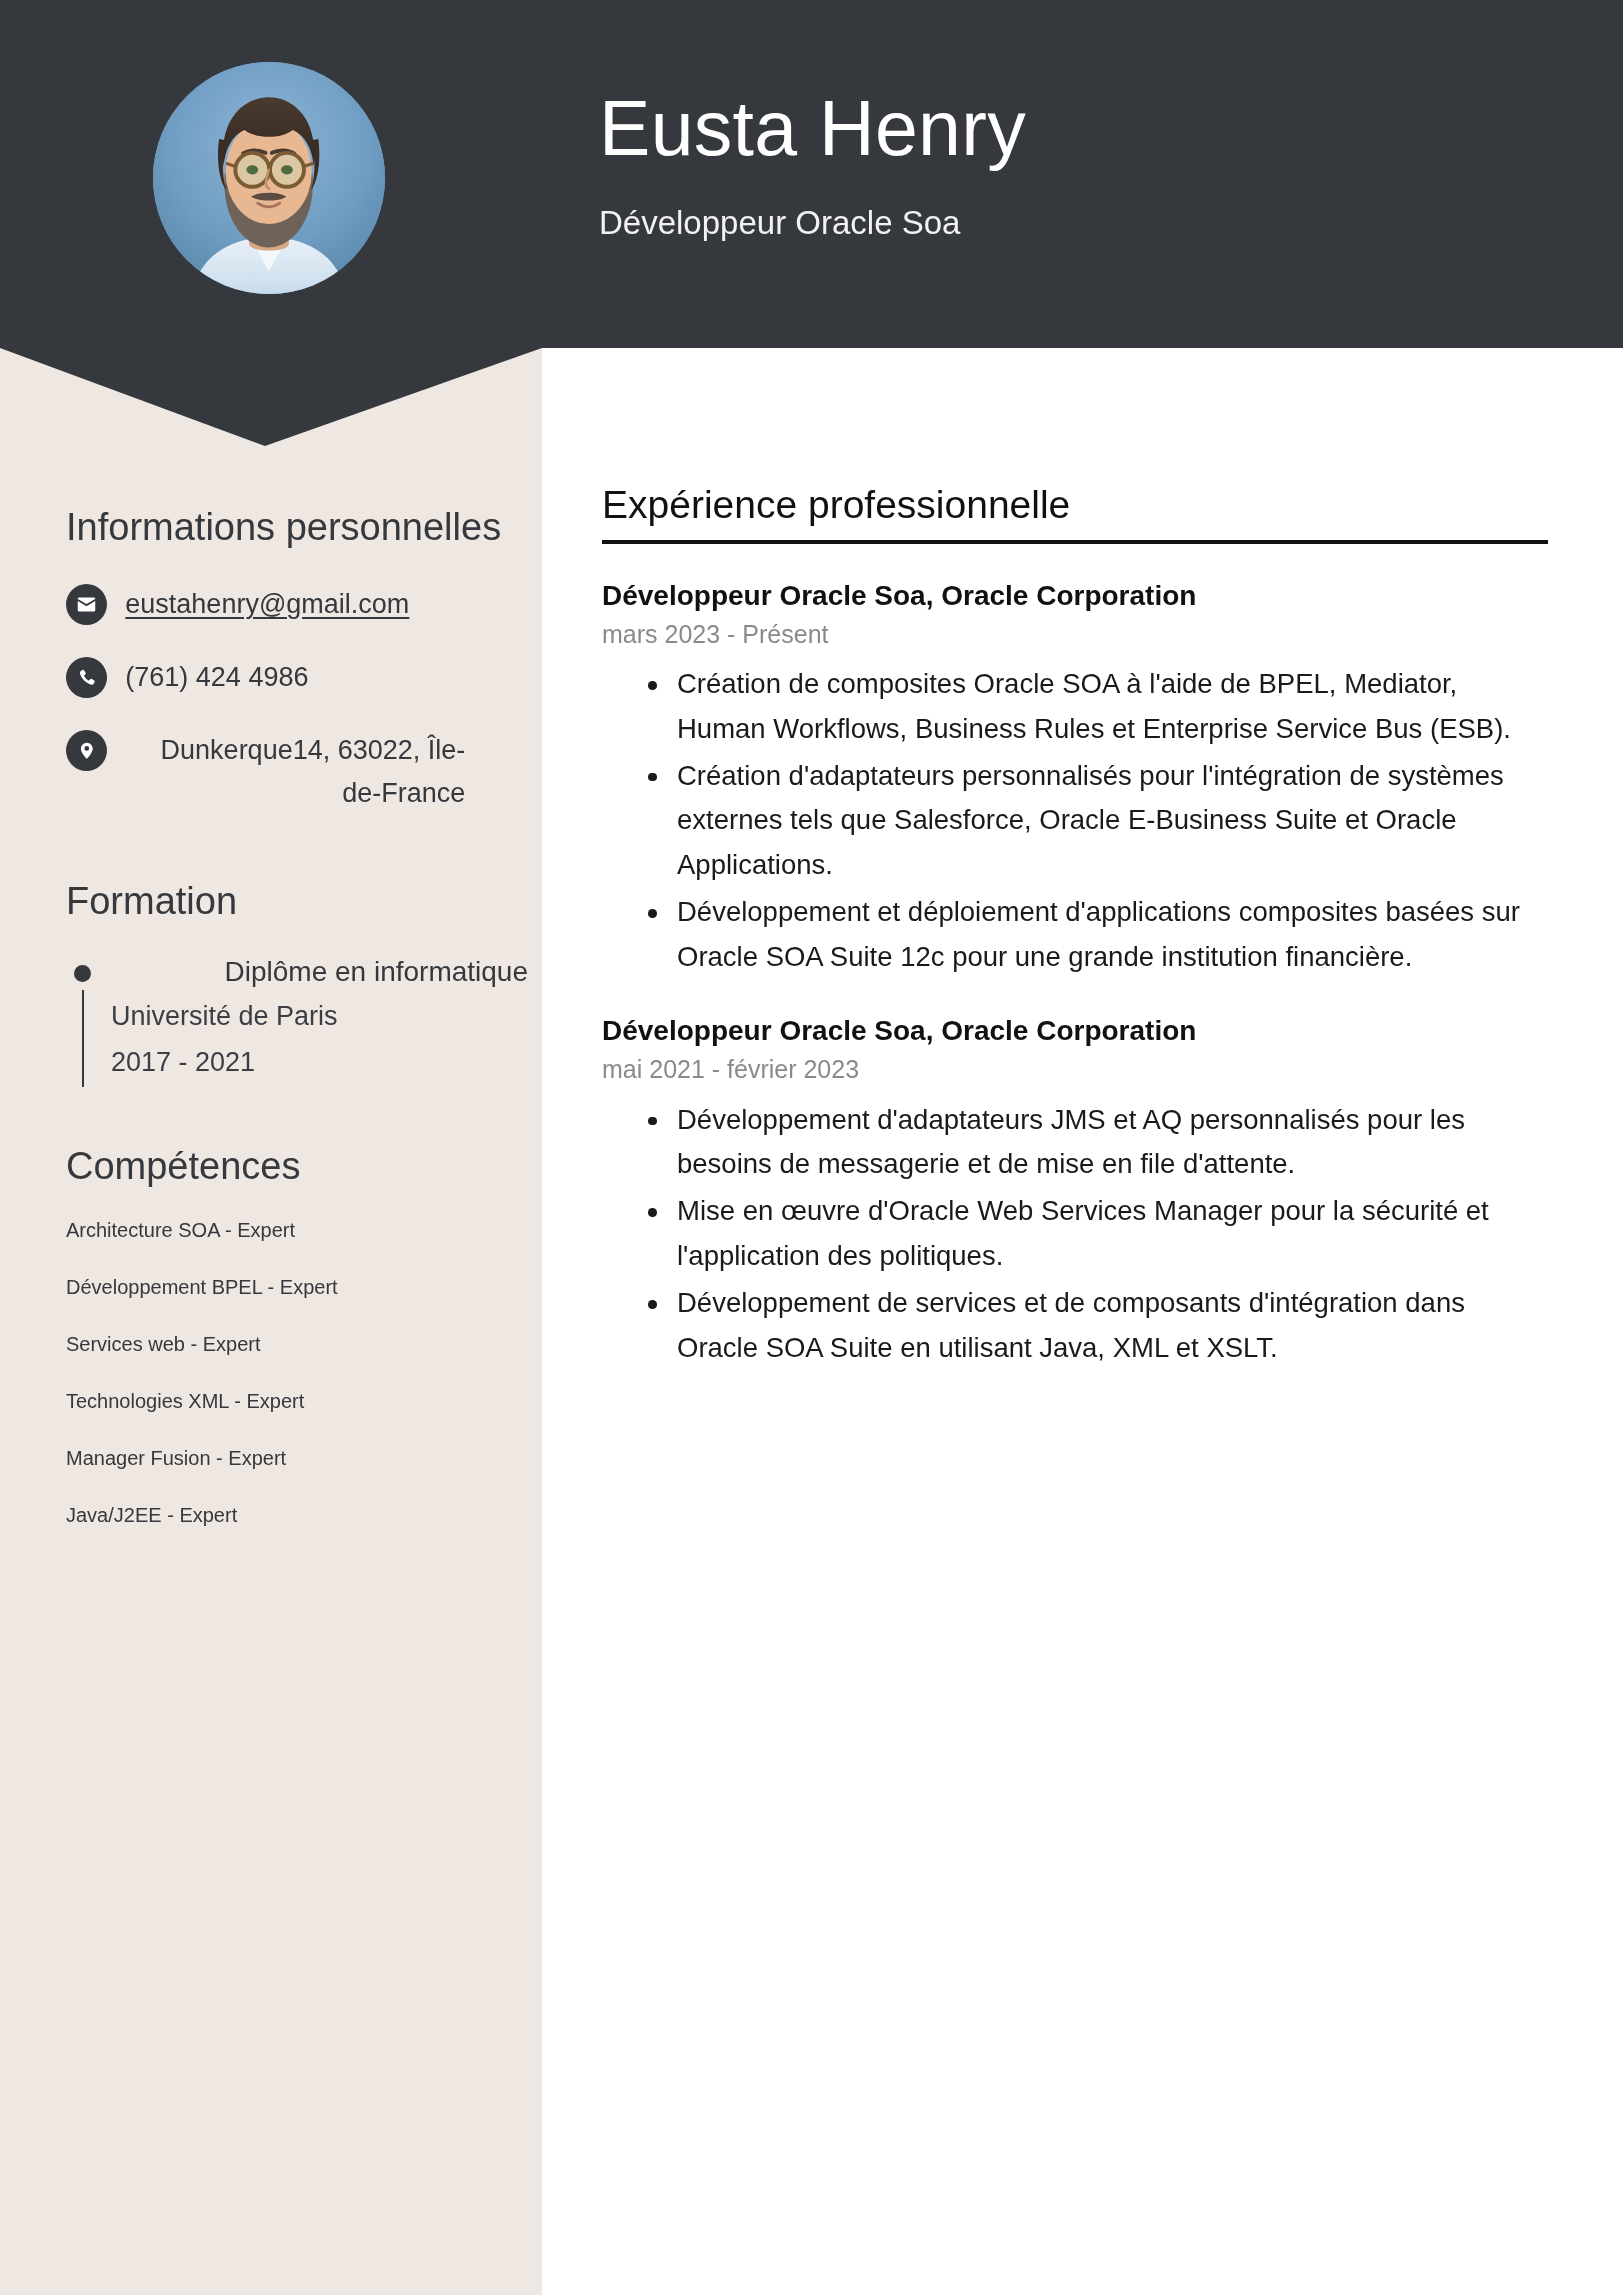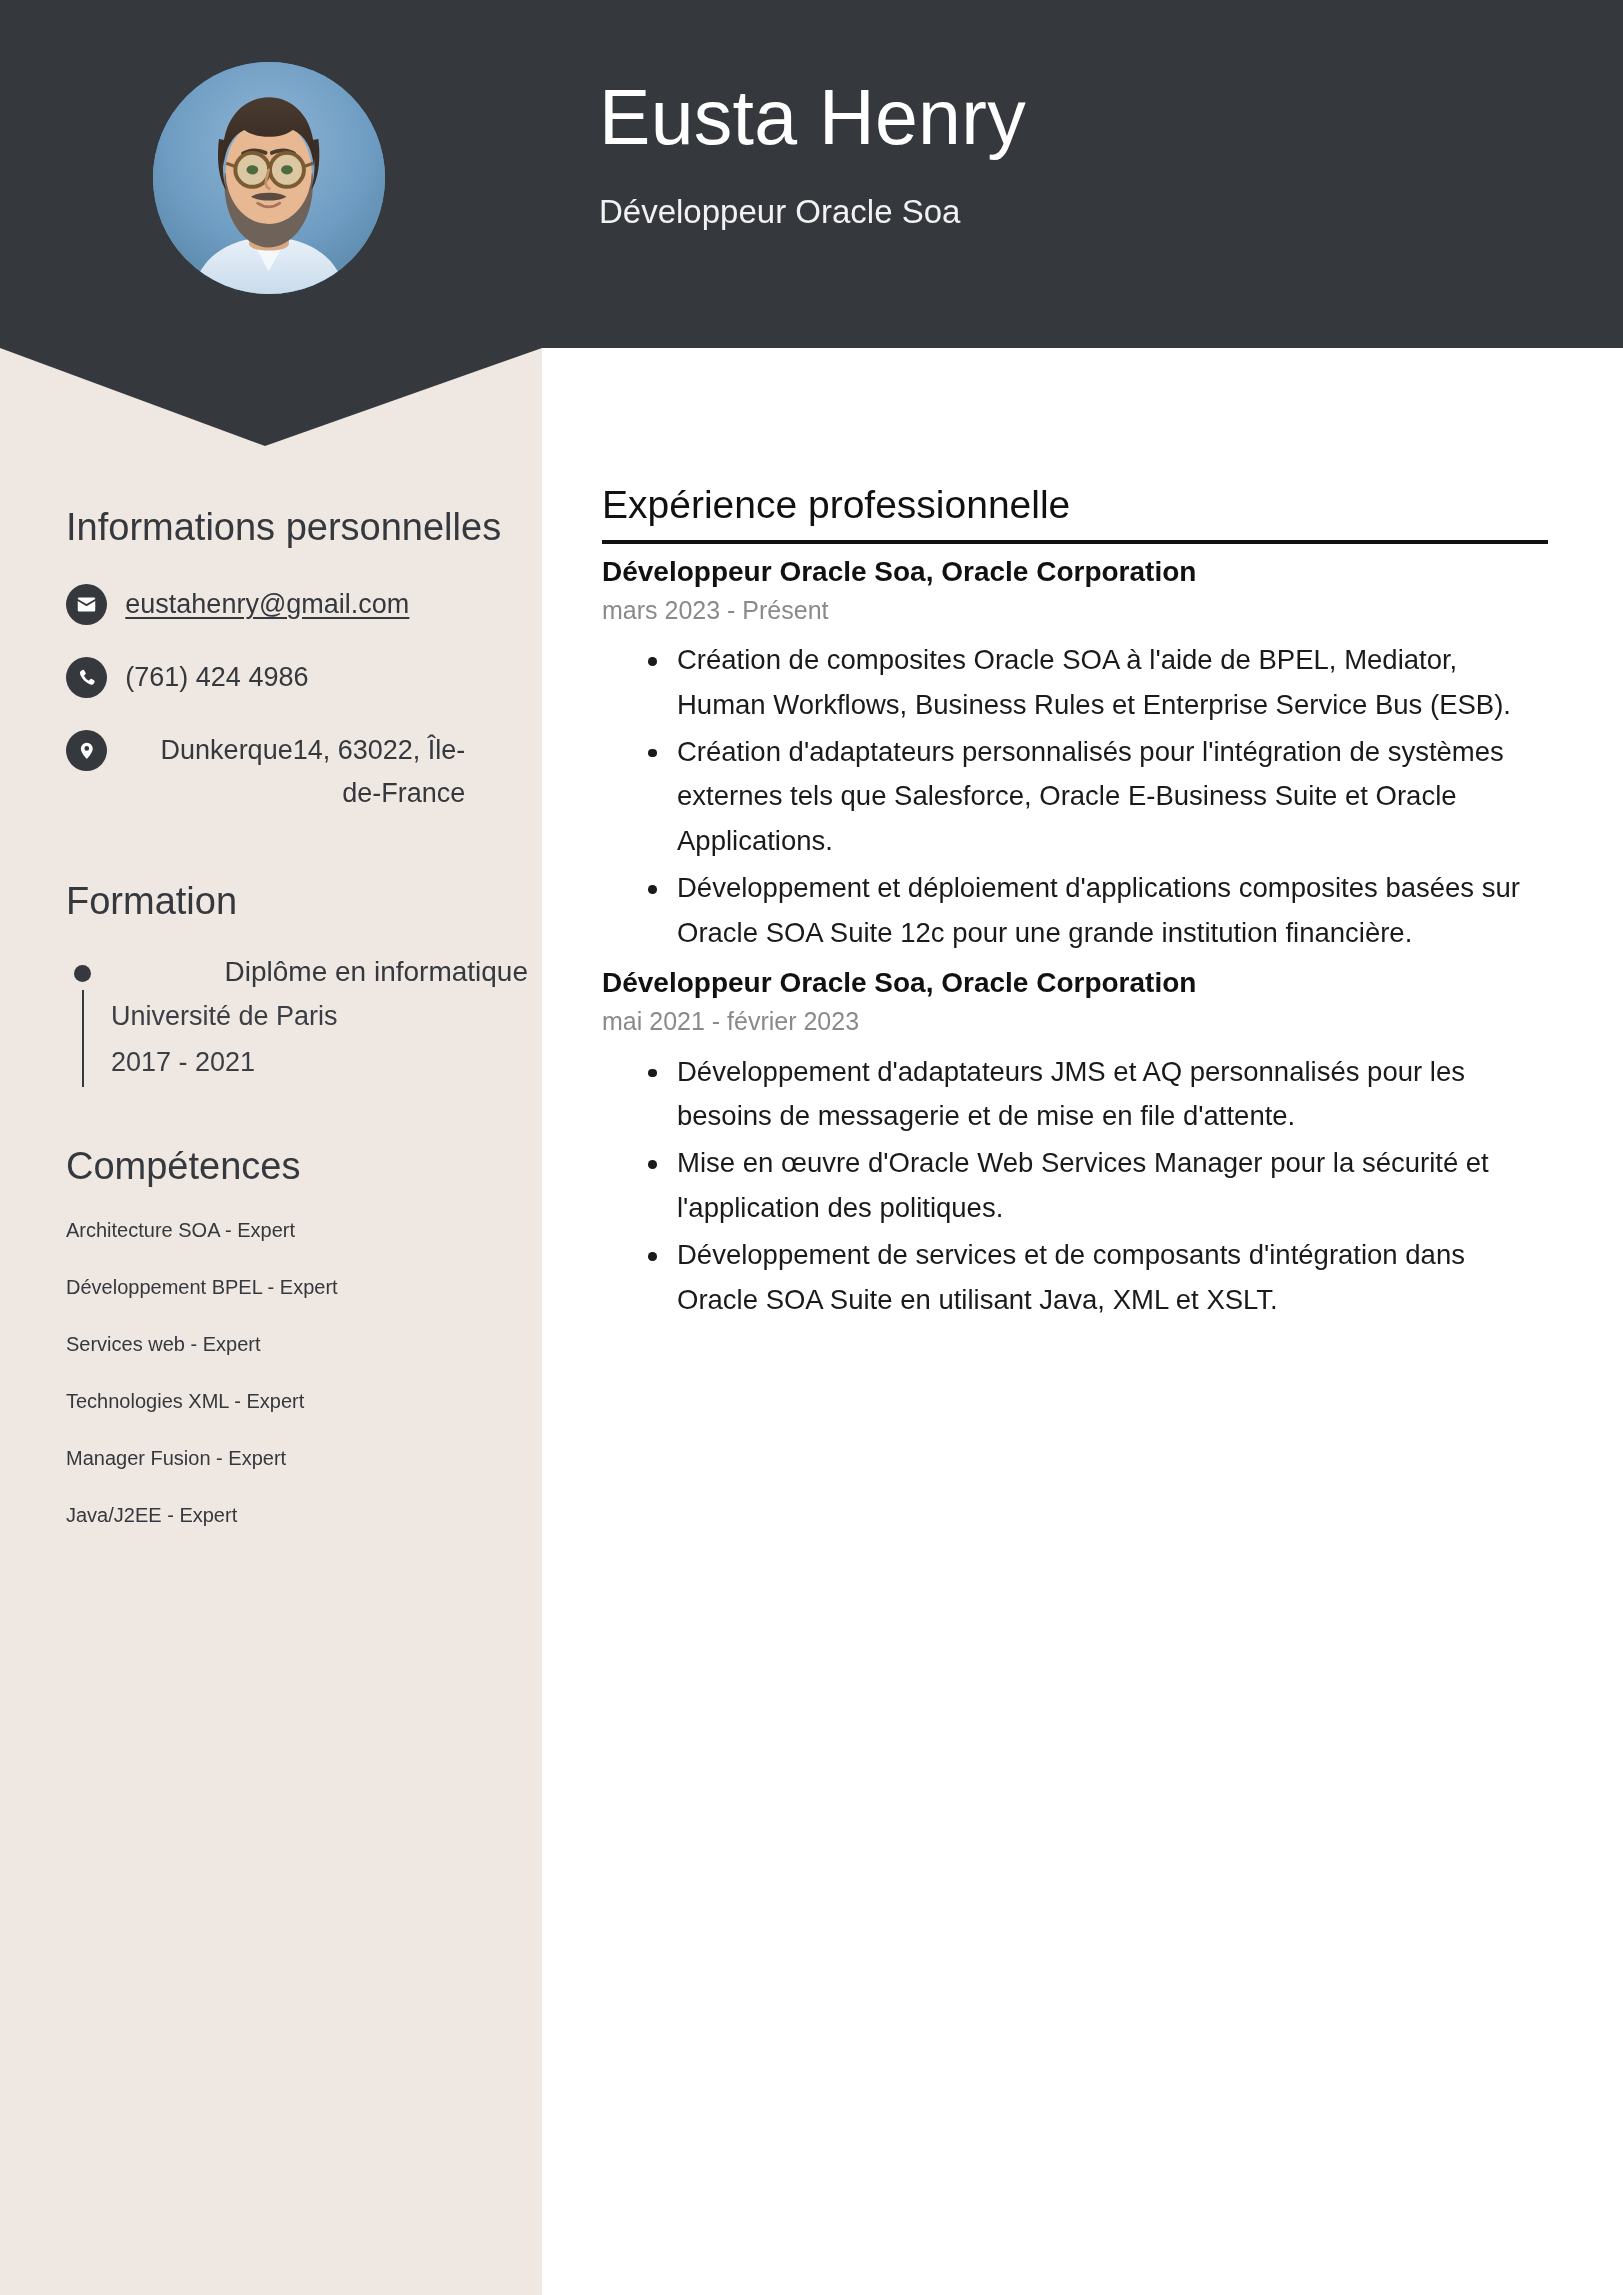--- a/index.html
+++ b/index.html
@@ -28,21 +28,21 @@
   }
 
   .avatar{
     position:absolute;left:153px;top:62px;width:232px;height:232px;
     border-radius:50%;overflow:hidden;z-index:5;
     background:#6f9dc4;
   }
   .avatar svg{display:block;width:232px;height:232px;}
 
   .header-text{
-    position:absolute;left:599px;top:79px;z-index:5;
+    position:absolute;left:599px;top:90px;z-index:5;
   }
   .name{
     font-size:77px;line-height:1.0;color:#ffffff;font-weight:400;
     letter-spacing:0.3px;white-space:nowrap;margin:0;
   }
   .job-title{
     font-size:33px;line-height:1.0;color:#f2f2f2;font-weight:400;
     margin:39px 0 0 0;white-space:nowrap;
   }
 
@@ -105,21 +105,21 @@
   }
   .sec-rule{
     height:3.3px;background:#111111;margin:14.4px 0 0 0;width:100%;
   }
   .sec-body{
     font-size:27.5px;line-height:1.62;color:#1a1a1a;margin:22px 0 0 0;
   }
   .sec-block{margin-bottom:63px;}
   .sec-block.last{margin-bottom:0;}
 
-  .job{margin-top:10px;}
+  .job{margin-top:34px;}
   .job:first-of-type{margin-top:29px;}
   .job-role{font-size:28px;line-height:1.3;color:#111111;font-weight:700;}
   .job-dates{font-size:25px;line-height:1.35;color:#8a8a8a;margin-top:3.9px;}
   .job-list{margin:10.5px 0 0 0;padding:0 0 0 41px;list-style:none;}
   .job-list li{
     position:relative;font-size:27.5px;line-height:1.62;color:#1a1a1a;
     padding-left:34px;margin-bottom:2.6px;
   }
   .job-list li::before{
     content:"";position:absolute;left:5.2px;top:19px;

